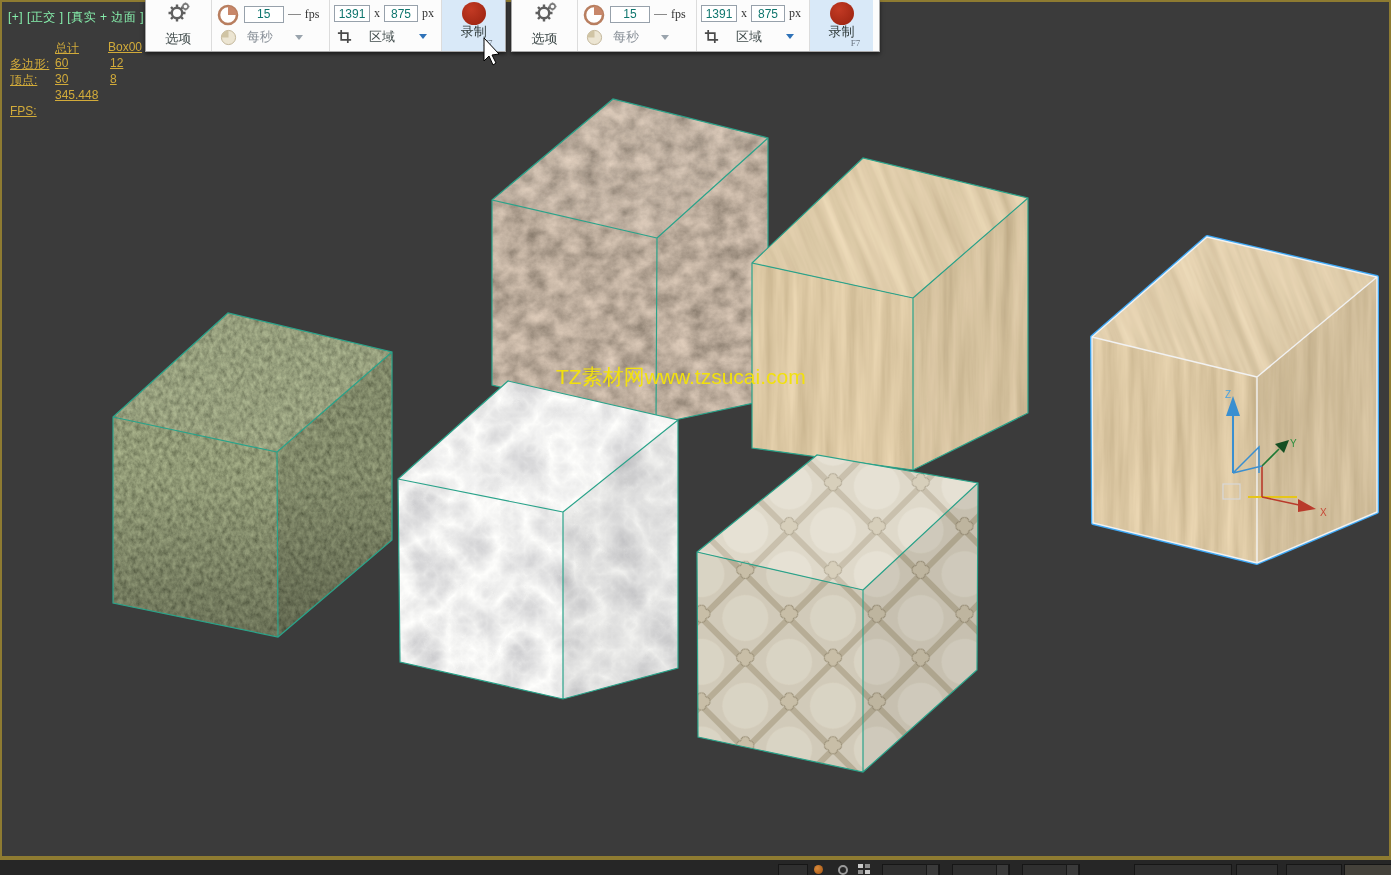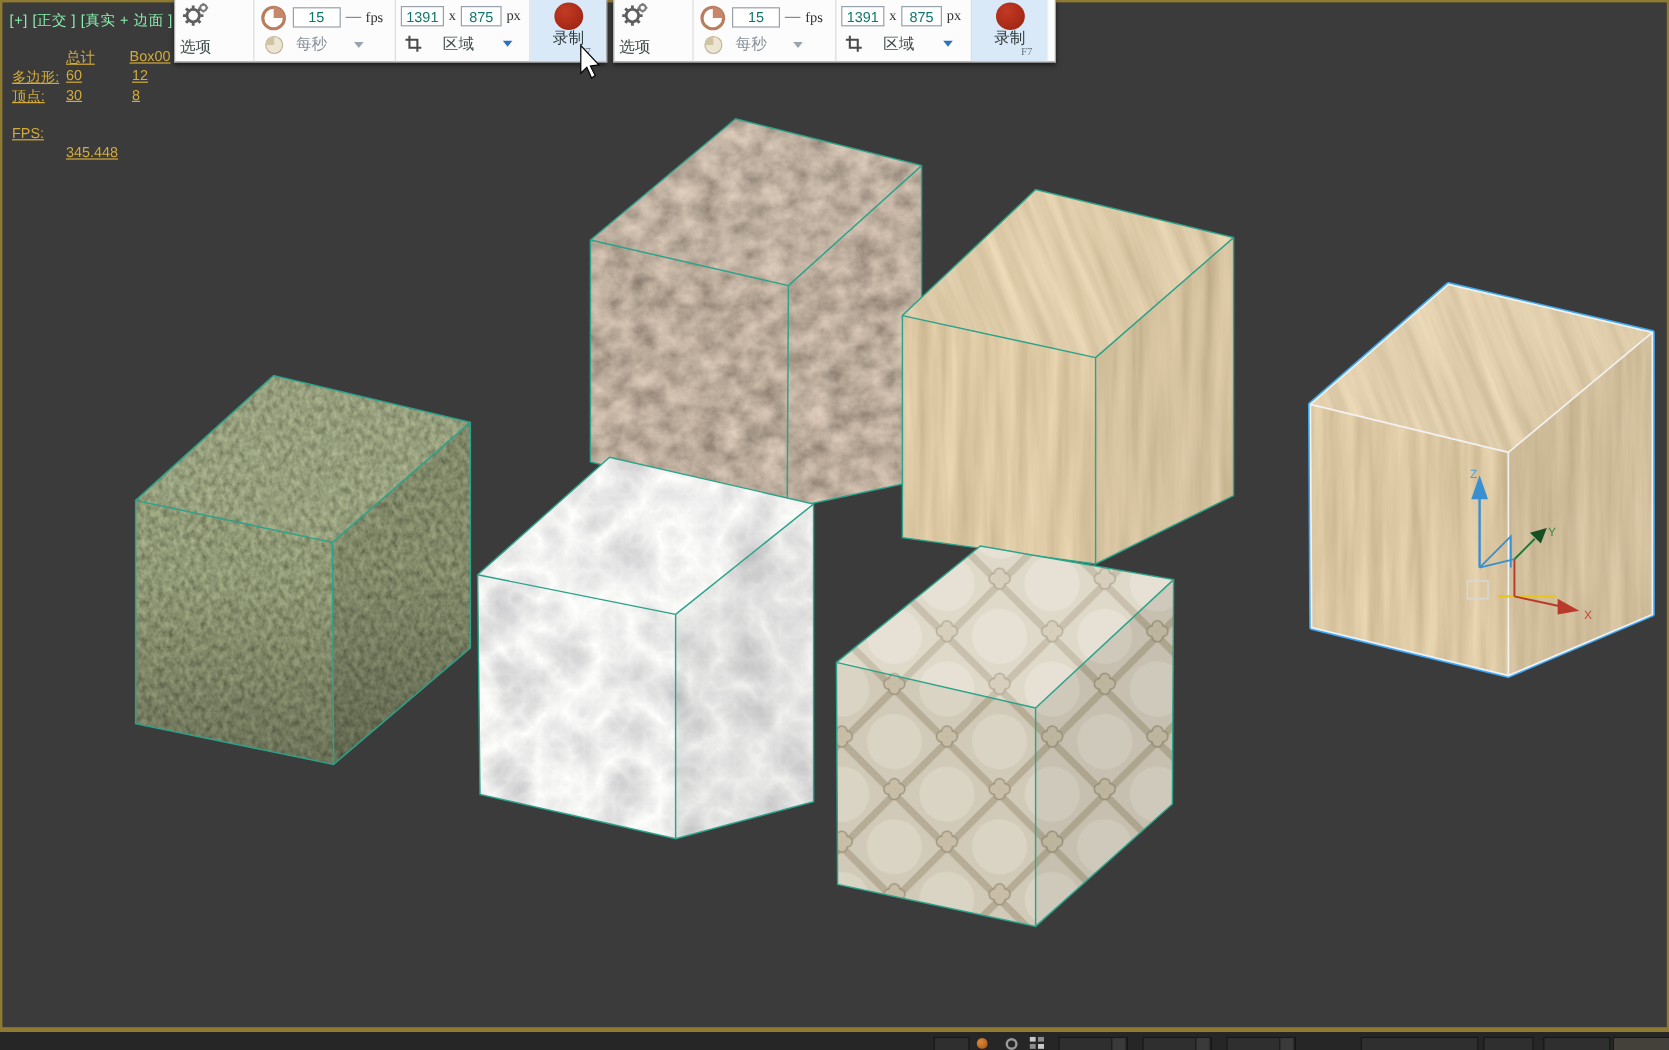--- a/index.html
+++ b/index.html
@@ -24,21 +24,21 @@
   .watermark{position:absolute;left:556px;top:363px;z-index:6;font-size:21px;font-weight:500;
              color:#f2e10e;white-space:nowrap;}
   
   .panel{position:absolute;top:0;height:52px;background:#fcfcfc;border:1px solid #a8a8a8;border-top:none;
          display:flex;z-index:10;box-shadow:0 2px 4px rgba(0,0,0,.55);box-sizing:border-box;}
   .panel-1{left:145px;width:361px;}
   .panel-2{left:511px;width:369px;}
   .cell{display:flex;flex-direction:column;justify-content:space-between;padding:2px 4px 3px 4px;
         border-right:1px solid #dcdcdc;box-sizing:border-box;}
   .cell:last-child{border-right:none;}
-  .cell-options{width:66px;}
+  .cell-options{width:66px;align-items:center;}
   .cell-fps{width:119px;}
   .cell-size{width:113px;}
   .cell-record{width:63px;background:#d9e9f8;align-items:center;justify-content:flex-start;padding-top:4px;}
   .row{display:flex;align-items:center;gap:4px;height:24px;}
   .cjk{font-size:13px;color:#3f4a4a;}
   .unit{font-size:12px;color:#333;font-family:"Liberation Serif",serif;}
   .numbox{background:#fff;border:1px solid #97a1ab;height:17px;display:flex;align-items:center;
           justify-content:center;font-size:12px;color:#0f766e;box-sizing:border-box;}
   .dash{width:13px;height:1px;background:#8a8a8a;}
   .caret{width:0;height:0;border-left:4px solid transparent;border-right:4px solid transparent;
@@ -202,23 +202,24 @@
   <div class="stats">
     <span style="left:55px;top:40px;">总计</span>
     <span style="left:108px;top:40px;">Box00</span>
     <span style="left:10px;top:56px;">多边形:</span>
     <span style="left:55px;top:56px;">60</span>
     <span style="left:110px;top:56px;">12</span>
     <span style="left:10px;top:72px;">顶点:</span>
     <span style="left:55px;top:72px;">30</span>
     <span style="left:110px;top:72px;">8</span>
     <span style="left:10px;top:104px;">FPS:</span>
-    <span style="left:55px;top:120px;">345.448</span>
+    <span style="left:55px;top:88px;">345.448</span>
   </div>
 
+  <div class="watermark">TZ素材网www.tzsucai.com</div>
 
   <div class="panel panel-1">
     <div class="cell cell-options">
       <svg width="24" height="24" viewBox="0 0 24 24">
         <g stroke="#5f5f5f" stroke-width="2.4" fill="none">
           <circle cx="11" cy="11" r="5.2"></circle>
           <path d="M11 2.5 V5 M11 17 V19.5 M2.5 11 H5 M17 11 H19.5 M5 5 L6.8 6.8 M15.2 15.2 L17 17 M17 5 L15.2 6.8 M6.8 15.2 L5 17"></path>
         </g>
         <g stroke="#7a7a7a" stroke-width="1.6" fill="none">
           <circle cx="19.5" cy="4.5" r="2.6"></circle>

